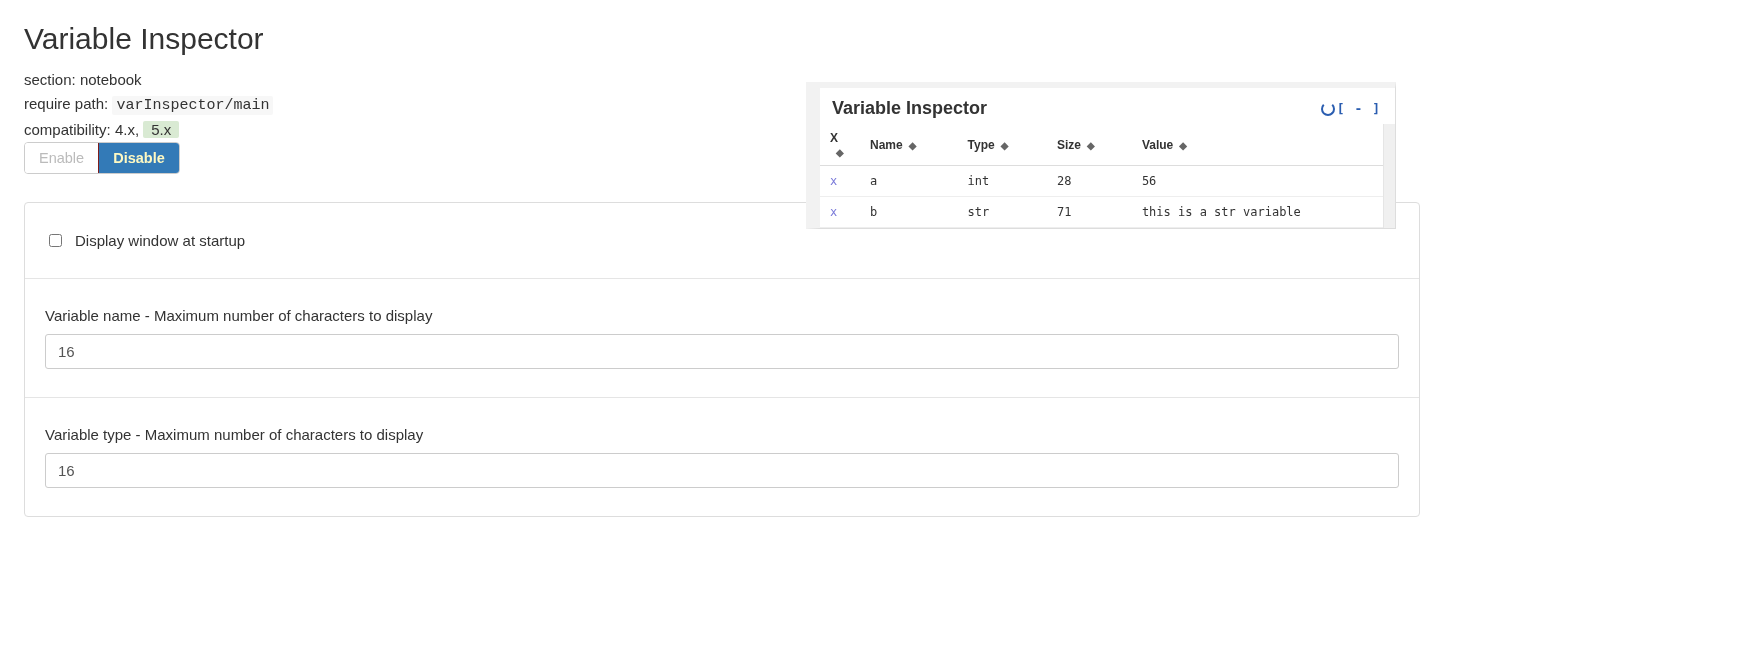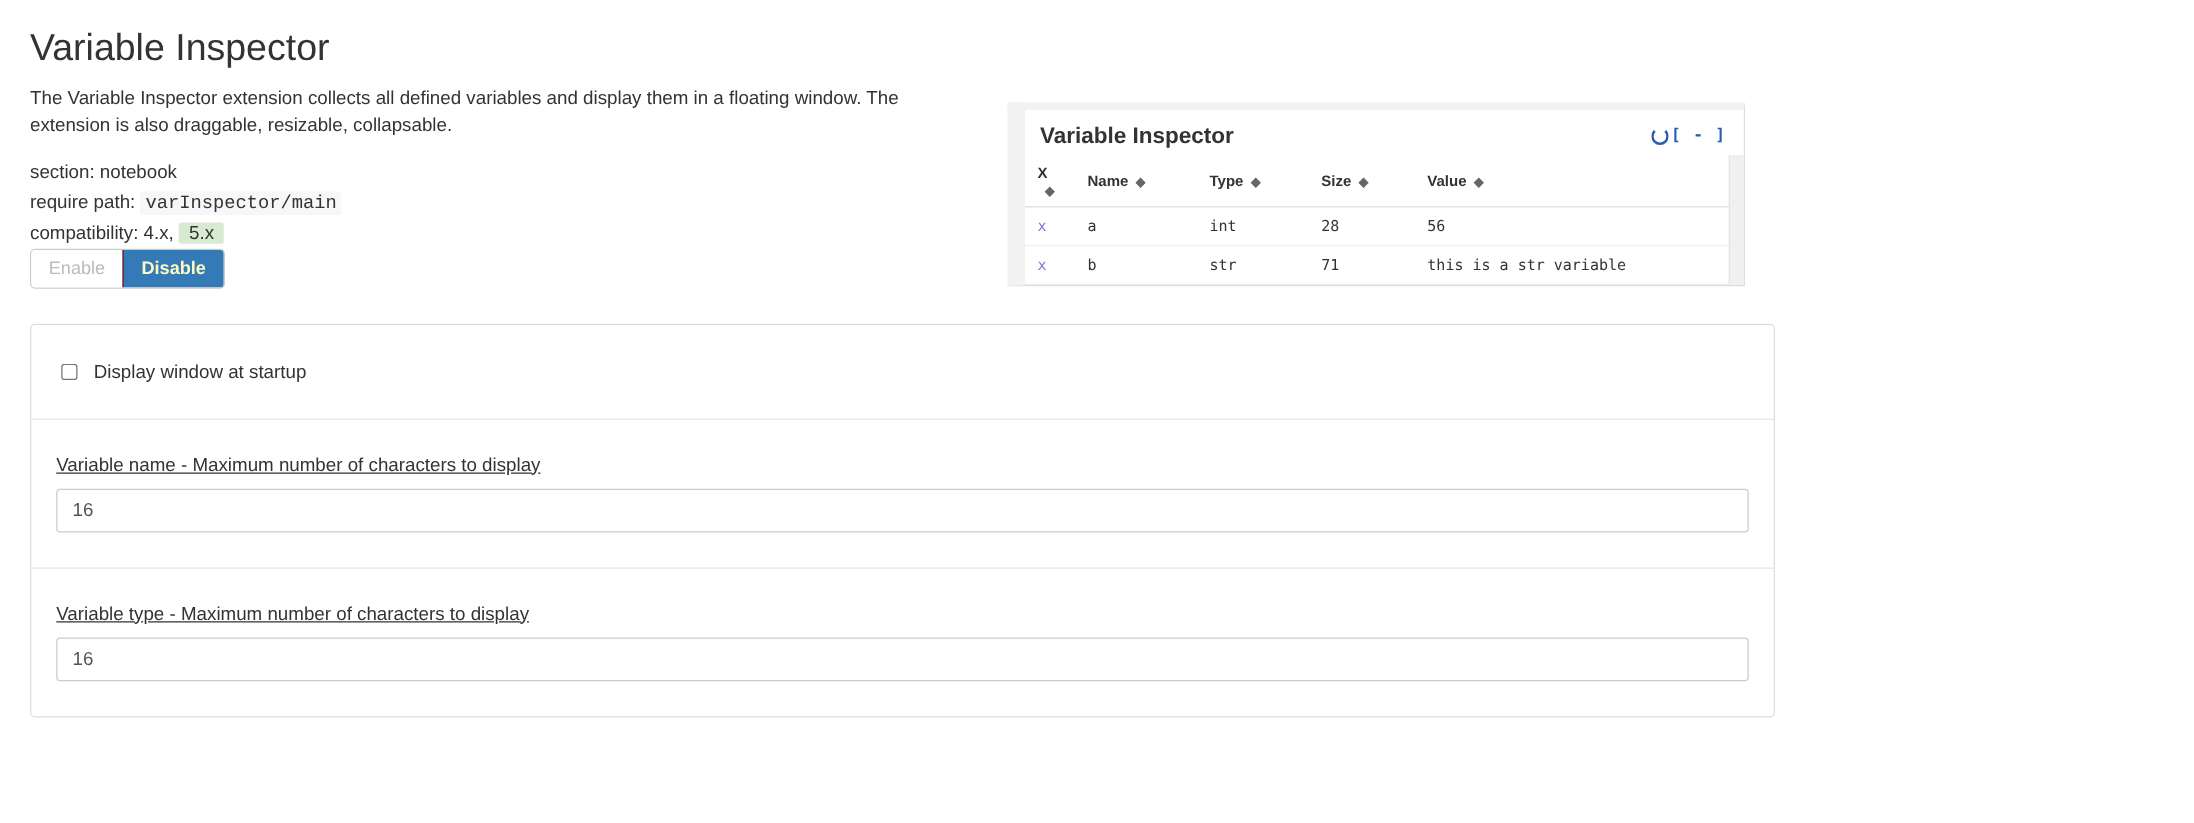--- a/index.html
+++ b/index.html
@@ -147,21 +147,20 @@
   }
   .panel-head .reset {
     color: #1a5fd6;
     font-size: 18px;
     display: inline-flex; align-items: center; gap: 6px;
     cursor: pointer;
   }
   .panel-body .row {
     border-top: 1px solid #e5e5e5;
     padding: 28px 20px;
-    text-decoration: underline;
   }
   .panel-body .row:first-child { border-top: none; }
   .row label.chk {
     display: inline-flex; align-items: center; gap: 10px;
     font-size: 15px;
   }
   .row .field-label {
     font-size: 15px;
     margin-bottom: 10px;
   }
@@ -189,21 +188,20 @@
     border-top-color:transparent; display:inline-block; position:relative;
   }
 </style>
 </head>
 <body>
 
 <div class="page">
 
   <div class="header-row">
     <h2 class="title">Variable Inspector</h2>
-    <p class="desc">The Variable Inspector extension collects all defined variables and display them in a floating window. The extension is also draggable, resizable, collapsable.</p>
 
     <div class="meta">
       <div>
         <span>section:</span>
         <span>notebook</span>
       </div>
       <div>
         <span>require path:</span>
         <code>varInspector/main</code>
       </div>

